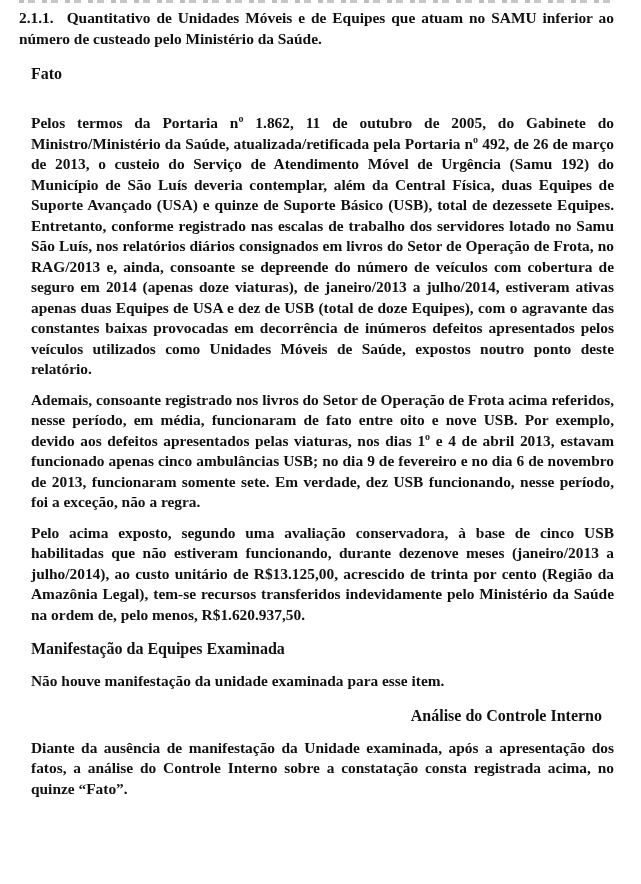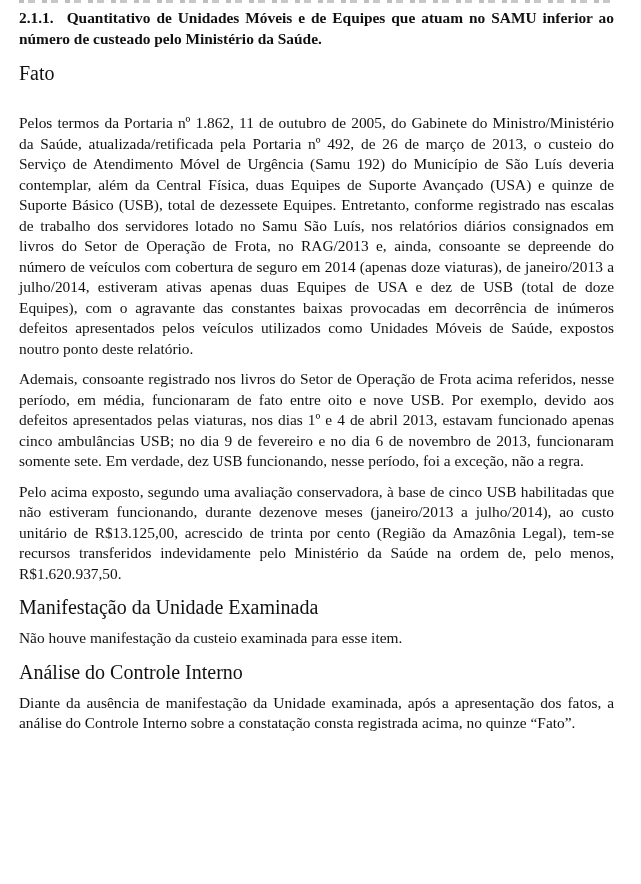--- a/index.html
+++ b/index.html
@@ -38,31 +38,32 @@
     margin: 0;
     font-size: 15.4px;
     font-weight: bold;
     line-height: 21px;
     text-align: justify;
   }
   h1 .sec-num {
     margin-right: 13px;
   }
   h2.sub-heading {
-    margin: 0;
-    font-size: 20px;
-    font-weight: normal;
+    margin: 12px;
+    font-size: 16px;
+    font-weight: bold;
     line-height: 21px;
   }
   #fato-heading        { margin-top: 14px; }
   #manifestacao-heading{ margin-top: 13px; }
-  #analise-heading     { margin-top: 13px; }
+  #analise-heading     { margin-top: 13px; text-align: right; }
   p.body-par {
-    margin: 10px 0 0 0;
+    margin: 10px 0 0 12px;
     text-align: justify;
+    font-weight: bold;
   }
   p.first-par {
     margin-top: 29px;
   }
 </style>
 </head>
 <body>
 
 <div class="page">
 
@@ -72,21 +73,21 @@
 
   <h2 class="sub-heading" id="fato-heading">Fato</h2>
 
   <p class="body-par first-par">Pelos termos da Portaria nº 1.862, 11 de outubro de 2005, do Gabinete do Ministro/Ministério da Saúde, atualizada/retificada pela Portaria nº 492, de 26 de março de 2013, o custeio do Serviço de Atendimento Móvel de Urgência (Samu 192) do Município de São Luís deveria contemplar, além da Central Física, duas Equipes de Suporte Avançado (USA) e quinze de Suporte Básico (USB), total de dezessete Equipes. Entretanto, conforme registrado nas escalas de trabalho dos servidores lotado no Samu São Luís, nos relatórios diários consignados em livros do Setor de Operação de Frota, no RAG/2013 e, ainda, consoante se depreende do número de veículos com cobertura de seguro em 2014 (apenas doze viaturas), de janeiro/2013 a julho/2014, estiveram ativas apenas duas Equipes de USA e dez de USB (total de doze Equipes), com o agravante das constantes baixas provocadas em decorrência de inúmeros defeitos apresentados pelos veículos utilizados como Unidades Móveis de Saúde, expostos noutro ponto deste relatório.</p>
 
   <p class="body-par">Ademais, consoante registrado nos livros do Setor de Operação de Frota acima referidos, nesse período, em média, funcionaram de fato entre oito e nove USB. Por exemplo, devido aos defeitos apresentados pelas viaturas, nos dias 1º e 4 de abril 2013, estavam funcionado apenas cinco ambulâncias USB; no dia 9 de fevereiro e no dia 6 de novembro de 2013, funcionaram somente sete. Em verdade, dez USB funcionando, nesse período, foi a exceção, não a regra.</p>
 
 
   <p class="body-par">Pelo acima exposto, segundo uma avaliação conservadora, à base de cinco USB habilitadas que não estiveram funcionando, durante dezenove meses (janeiro/2013 a julho/2014), ao custo unitário de R$13.125,00, acrescido de trinta por cento (Região da Amazônia Legal), tem-se recursos transferidos indevidamente pelo Ministério da Saúde na ordem de, pelo menos, R$1.620.937,50.</p>
 
-  <h2 class="sub-heading" id="manifestacao-heading">Manifestação da Unidade Examinada</h2>
+  <h2 class="sub-heading" id="manifestacao-heading">Manifestação da Equipes Examinada</h2>
 
-  <p class="body-par">Não houve manifestação da custeio examinada para esse item.</p>
+  <p class="body-par">Não houve manifestação da unidade examinada para esse item.</p>
 
   <h2 class="sub-heading" id="analise-heading">Análise do Controle Interno</h2>
 
   <p class="body-par">Diante da ausência de manifestação da Unidade examinada, após a apresentação dos fatos, a análise do Controle Interno sobre a constatação consta registrada acima, no quinze “Fato”.</p>
 
 </div>
 
 </body></html>

